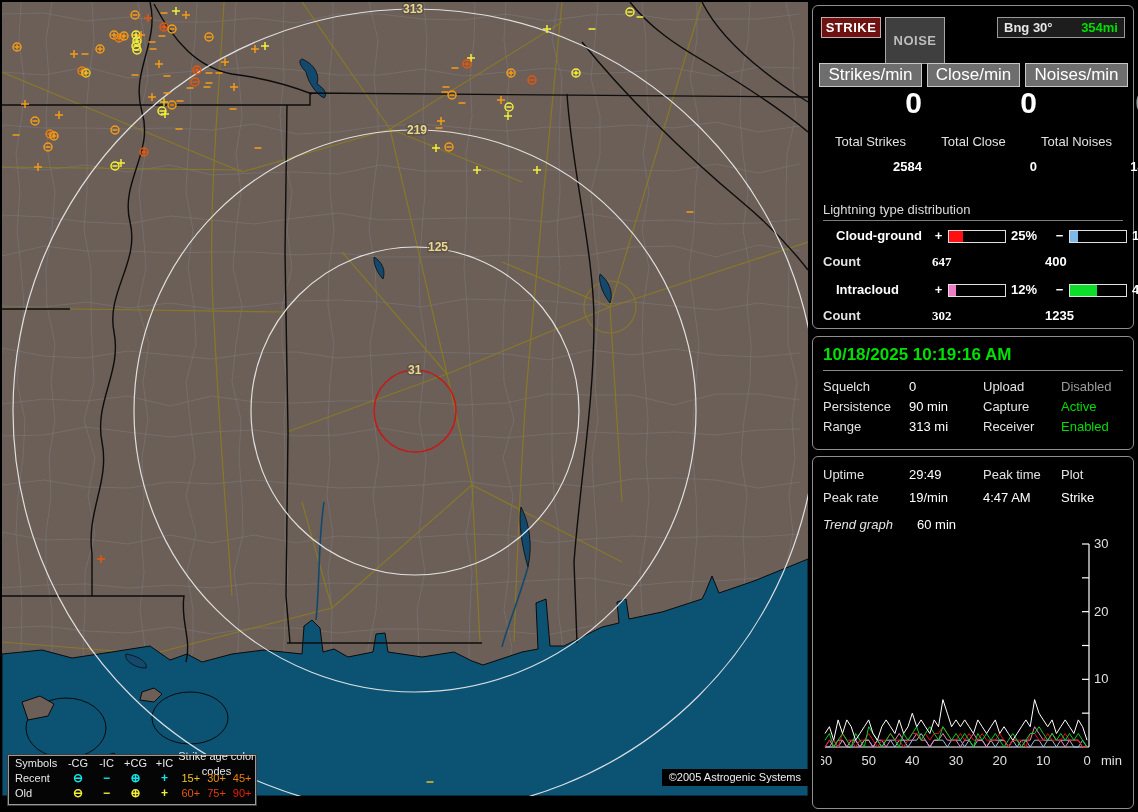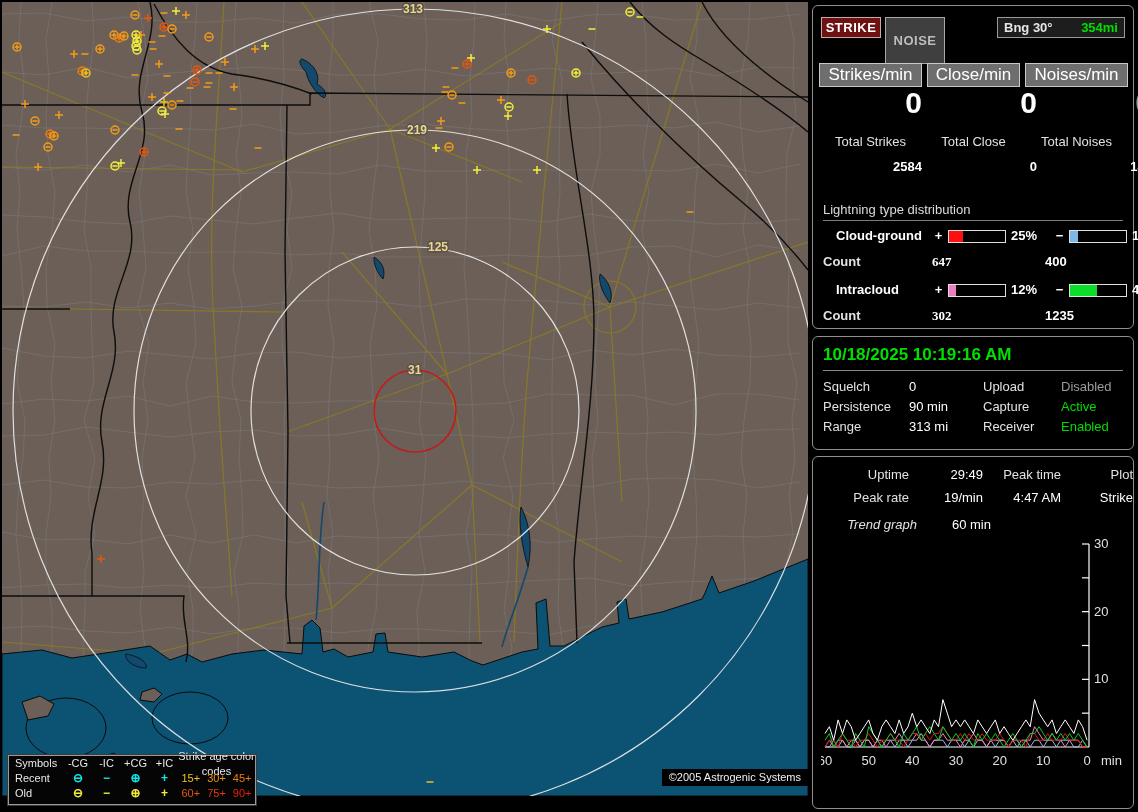--- a/index.html
+++ b/index.html
@@ -17,21 +17,21 @@
   .lg-age{flex:1;display:flex;}
   .lg-age .lg-c{flex:1;}
   .lg-agehdr{flex:1;text-align:center;}
   #copyright{position:absolute;right:0px;bottom:10px;background:#000;color:#f0f0f0;
       font-size:11px;padding:2px 7px 3px 7px;}
   
   .panel{position:absolute;left:812px;width:320px;background:#000;border:1px solid #8f8f8f;
       border-radius:6px;font-size:13px;}
   #panel1{top:5px;height:322px;}
   #panel2{top:336px;height:112px;}
-  #panel3{top:456px;height:351px;text-align:right;}
+  #panel3{top:456px;height:351px;}
   .btn{display:inline-block;text-align:center;font-weight:bold;font-size:13px;cursor:pointer;}
   #strike-btn{position:absolute;left:8px;top:11px;width:58px;padding:2px 0;background:#6e1111;
       border:1px solid #c8a8a8;color:#fff;letter-spacing:0.5px;}
   #noise-btn{position:absolute;left:72px;top:11px;width:58px;padding:15px 0;background:#3f3f3f;
       border:1px solid #a8a8a8;color:#bdbdbd;letter-spacing:0.5px;}
   #bng-box{position:absolute;left:184px;top:11px;width:114px;padding:2px 6px;background:#1d1d1d;
       border:1px solid #9a9a9a;display:flex;justify-content:space-between;font-weight:bold;}
   .cols3{position:absolute;left:6px;right:6px;display:flex;}
   .col3{width:103px;flex:none;text-align:center;}
   .minihdr{display:inline-block;background:#6e6e6e;border:1px solid #c8c8c8;color:#fff;

